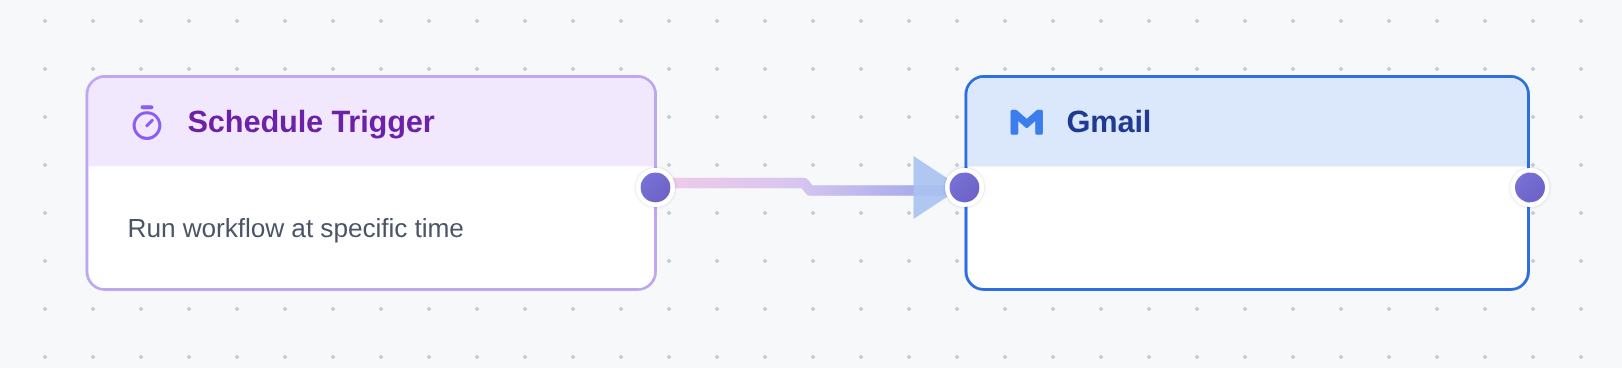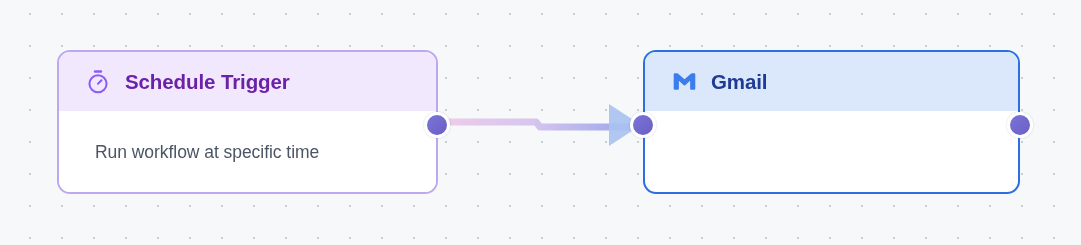--- a/index.html
+++ b/index.html
@@ -58,21 +58,21 @@
     font-weight: bold;
     letter-spacing: -0.1px;
     white-space: nowrap;
   }
 
   .node-body {
     box-sizing: border-box;
     height: 82px;
     display: flex;
     align-items: center;
-    padding-left: 36px;
+    padding-left: 26px;
     background: #ffffff;
   }
 
   .node-subtitle {
     font-size: 17.5px;
     color: #4c5566;
     letter-spacing: -0.05px;
     white-space: nowrap;
   }
 

